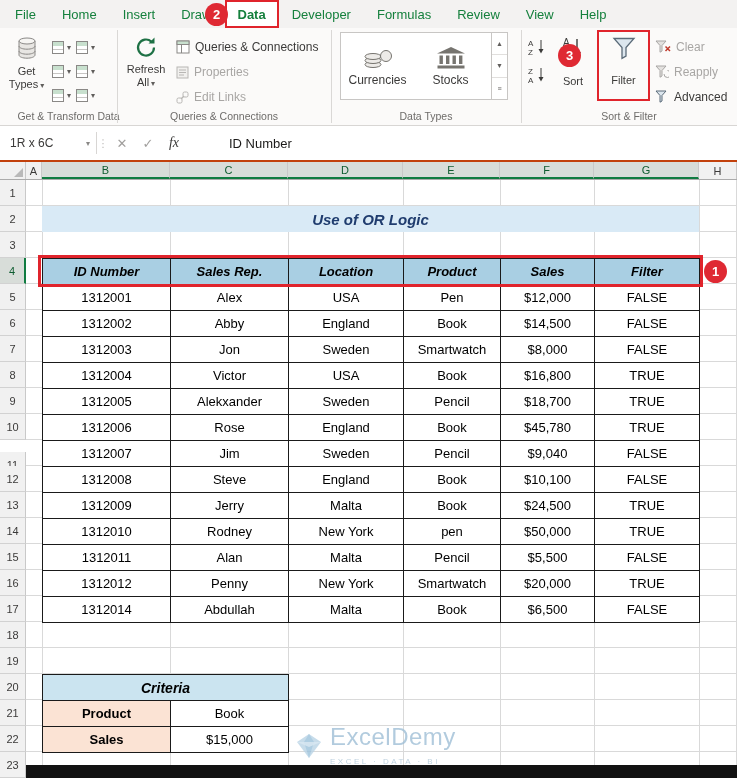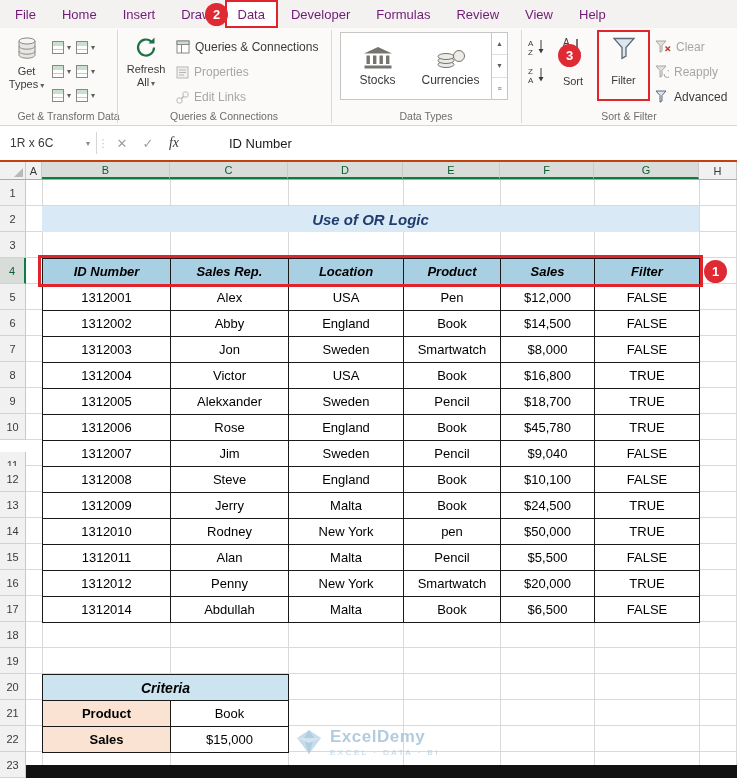--- a/index.html
+++ b/index.html
@@ -2,22 +2,22 @@
 <html><head>
 <meta charset="utf-8">
 <style>
   *{box-sizing:border-box;margin:0;padding:0}
   html,body{width:737px;height:778px}
   body{position:relative;font-family:"Liberation Sans",sans-serif;background:#fff;overflow:hidden;color:#1b1a19}
 
   
   .tabbar{position:absolute;top:0;left:0;width:737px;height:28px;background:#F3F2F1;display:flex;align-items:stretch;padding-left:2px;z-index:20}
   .tabs{display:flex;align-items:stretch}
-  .tab{font-size:13px;color:#701a75;padding:0 13px;display:flex;align-items:center;white-space:nowrap}
-  .tab-active{background:#fff;outline:2px solid #E0242C;outline-offset:-2px;font-weight:400}
+  .tab{font-size:13px;color:#15803d;padding:0 13px;display:flex;align-items:center;white-space:nowrap}
+  .tab-active{background:#fff;outline:2px solid #E0242C;outline-offset:-2px;font-weight:700}
 
   
   .ribbon{position:absolute;top:28px;left:0;width:737px;height:79px;background:#FBFAF9;z-index:15}
   .caps{position:absolute;top:107px;left:0;width:737px;height:19px;background:#FBFAF9;border-bottom:1px solid #D8D6D4;z-index:15}
   .cap{position:absolute;top:3px;font-size:10.5px;color:#6E6C6A;text-align:center;white-space:nowrap}
   .vdiv{position:absolute;top:30px;height:93px;width:1px;background:#DAD8D6;z-index:16}
 
   .bigbtn{position:absolute;top:2px;height:74px;display:flex;flex-direction:column;align-items:center;padding-top:5px;border-radius:2px}
   .bigbtn .lbl{font-size:11px;color:#3B3A39;text-align:center;line-height:13px;margin-top:3px}
   .dd::after{content:"▾";font-size:8px;color:#605E5C;margin-left:2px}
@@ -65,22 +65,22 @@
   .xl-table th{background:#A9CFE3;font-weight:700;font-style:italic;font-size:13px}
   .crit{position:absolute;left:42px;top:494px;z-index:7}
   .crit-title{background:#CBE4F0;font-weight:700;font-style:italic;font-size:14px}
   .crit-label{background:#FBE3D4;font-weight:700}
 
   .annot-rect{position:absolute;border:3px solid #E0242C;z-index:9}
   .header-annot{left:38px;top:75px;width:665px;height:32px}
   .badge{position:absolute;width:23px;height:23px;border-radius:50%;background:#DF2933;color:#fff;font-weight:700;font-size:13px;display:flex;align-items:center;justify-content:center;z-index:30}
 
   .watermark{position:absolute;left:296px;top:546px;display:flex;align-items:center;gap:8px;opacity:.8;z-index:6;pointer-events:none}
-  .wm-name{font-size:17px;font-weight:700;color:#9FBFD6;letter-spacing:.5px;line-height:22px}
-  .wm-tag{font-size:8px;letter-spacing:2.5px;color:#AFC7D8;margin-top:0}
+  .wm-name{font-size:24px;font-weight:400;color:#9FBFD6;letter-spacing:.5px;line-height:22px}
+  .wm-tag{font-size:8px;letter-spacing:2.5px;color:#AFC7D8;margin-top:9px}
   .bstrip{position:absolute;left:26px;top:585px;width:711px;height:13px;background:#121212;z-index:8}
 
   svg{display:block}
 </style>
 </head>
 <body>
 
 <div class="tabbar">
   <div class="tabs">
       <div class="tab">File</div>
@@ -158,40 +158,40 @@
     <svg width="13" height="13" viewBox="0 0 13 13">
       <path d="M5 8 L8 5" stroke="#B8B6B4" stroke-width="1.4"></path>
       <rect x="1" y="7" width="5" height="5" rx="1.5" fill="none" stroke="#B8B6B4"></rect>
       <rect x="7" y="1" width="5" height="5" rx="1.5" fill="none" stroke="#B8B6B4"></rect>
     </svg>
     <span>Edit Links</span>
   </div>
 
   <div class="gallery">
     <div class="gitem">
+      <svg width="30" height="24" viewBox="0 0 30 24">
+        <g fill="#EDEBE8" stroke="#76746F">
+          <ellipse cx="10" cy="18.5" rx="8" ry="3"></ellipse>
+          <ellipse cx="10" cy="14.5" rx="8" ry="3"></ellipse>
+          <ellipse cx="10" cy="10.5" rx="8" ry="3"></ellipse>
+          <circle cx="23" cy="10" r="5.5"></circle>
+        </g>
+      </svg>
+      <span>Currencies</span>
+    </div>
+    <div class="gitem">
       <svg width="32" height="24" viewBox="0 0 32 24">
         <path d="M16 1 L30 7.5 H2 Z" fill="#76746F"></path>
         <rect x="4.5" y="9.5" width="3.4" height="8.5" fill="#76746F"></rect>
         <rect x="11" y="9.5" width="3.4" height="8.5" fill="#76746F"></rect>
         <rect x="17.5" y="9.5" width="3.4" height="8.5" fill="#76746F"></rect>
         <rect x="24" y="9.5" width="3.4" height="8.5" fill="#76746F"></rect>
         <rect x="2.5" y="19.5" width="27" height="3" fill="#76746F"></rect>
       </svg>
       <span>Stocks</span>
-    </div>
-    <div class="gitem">
-      <svg width="30" height="24" viewBox="0 0 30 24">
-        <g fill="#EDEBE8" stroke="#76746F">
-          <ellipse cx="10" cy="18.5" rx="8" ry="3"></ellipse>
-          <ellipse cx="10" cy="14.5" rx="8" ry="3"></ellipse>
-          <ellipse cx="10" cy="10.5" rx="8" ry="3"></ellipse>
-          <circle cx="23" cy="10" r="5.5"></circle>
-        </g>
-      </svg>
-      <span>Currencies</span>
     </div>
     <div class="gscroll">
       <div>▲</div>
       <div>▼</div>
       <div>≡</div>
     </div>
   </div>
 
   <div class="smicon" style="left:527px;top:9px">
     <svg width="20" height="20" viewBox="0 0 20 20">

